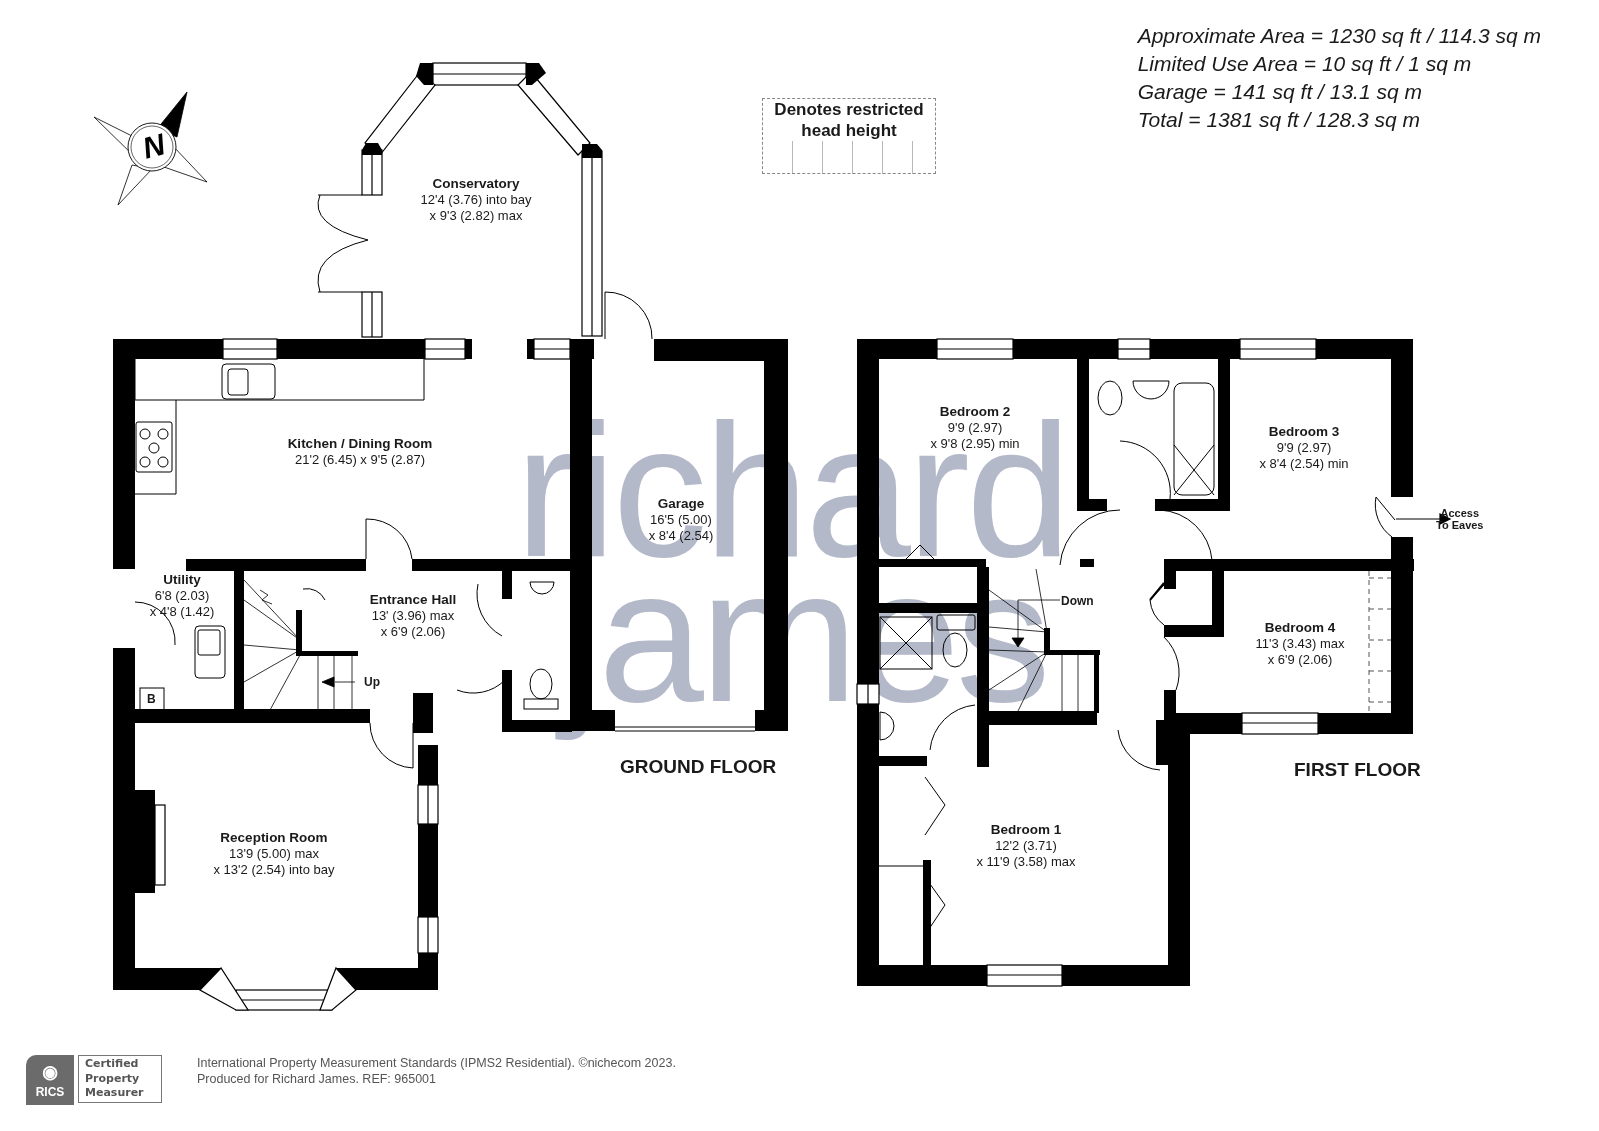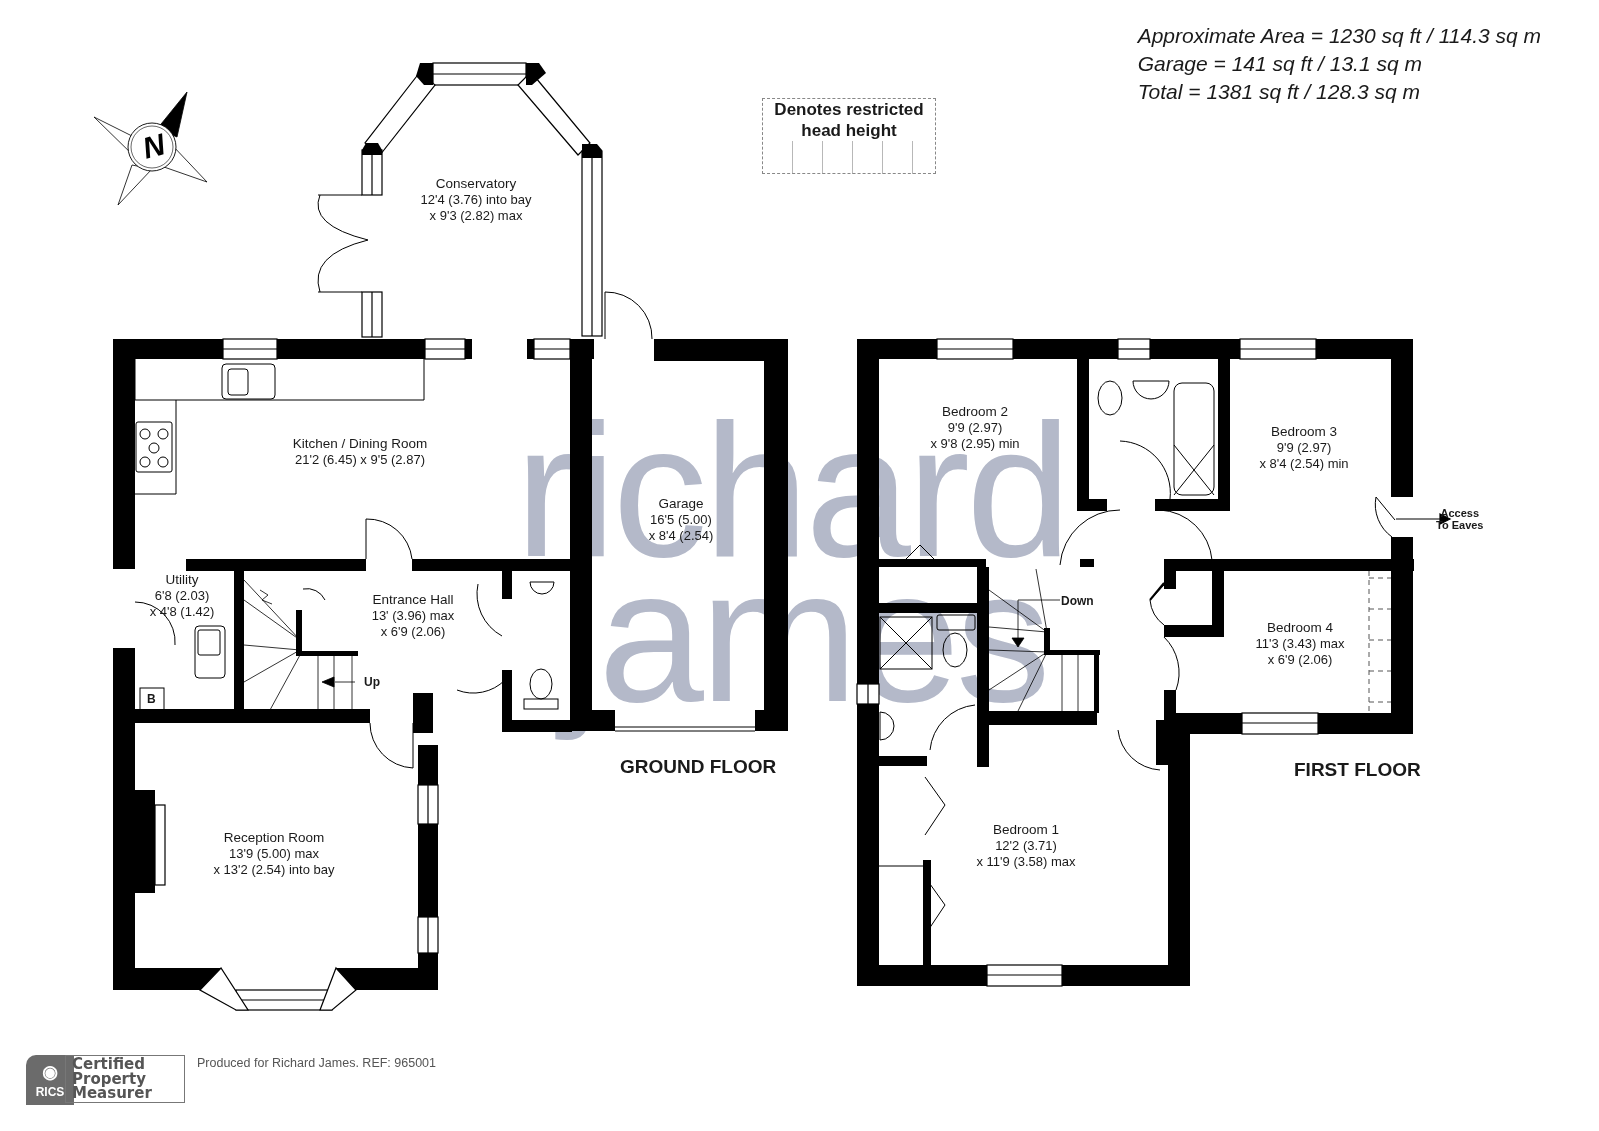--- a/index.html
+++ b/index.html
@@ -1,30 +1,30 @@
 <!DOCTYPE html>
 <html><head>
 <meta charset="utf-8">
 <style>
   html,body{margin:0;padding:0;background:#fff;}
   body{width:1599px;height:1131px;position:relative;overflow:hidden;font-family:"Liberation Sans",sans-serif;color:#1a1a1a;}
   #plan{position:absolute;left:0;top:0;width:1599px;height:1131px;}
   .watermark{position:absolute;color:#b4b9c9;font-family:"Liberation Sans",sans-serif;font-weight:400;line-height:1;letter-spacing:-4px;}
   .room{position:absolute;text-align:center;font-size:13px;line-height:16px;transform:translateX(-50%);white-space:nowrap;}
-  .room .name{font-weight:normal;font-size:13.5px;}
+  .room .name{font-weight:bold;font-size:13.5px;}
   .areas{position:absolute;right:58px;top:22px;text-align:left;font-size:21px;line-height:28px;font-style:italic;}
   .areas .note{font-size:14px;line-height:22px;margin-top:2px;}
   .floor-label{position:absolute;font-weight:bold;font-size:19px;}
   .legend{position:absolute;left:762px;top:98px;width:172px;height:74px;border:1px dashed #888;display:flex;align-items:flex-start;justify-content:center;text-align:center;font-weight:bold;font-size:17px;line-height:21px;background-image:repeating-linear-gradient(90deg,transparent 0 29px,rgba(136,136,136,.6) 29px 30px);}
   .legend span{background:#fff;padding:0 2px;}
   .small-label{position:absolute;font-size:12px;font-weight:bold;}
   .footer-text{position:absolute;left:197px;top:1055px;font-size:12.5px;line-height:16px;color:#555;}
   .rics{position:absolute;left:26px;top:1055px;width:160px;height:50px;}
   .rics .logo{position:absolute;left:0;top:0;width:48px;height:50px;background:#6b6b6b;border-radius:10px 0 0 0;color:#fff;font-weight:bold;font-size:12px;text-align:center;}
-  .rics .cert{position:absolute;left:39px;top:0;width:120px;height:48px;border:1.5px solid #777;font-family:"DejaVu Sans",sans-serif;font-weight:bold;font-size:15px;line-height:14.5px;color:#555;padding:1px 0 0 6px;box-sizing:border-box;}
+  .rics .cert{position:absolute;left:52px;top:0;width:84px;height:48px;border:1.5px solid #777;font-family:"DejaVu Sans",sans-serif;font-weight:bold;font-size:11px;line-height:14.5px;color:#555;padding:1px 0 0 6px;box-sizing:border-box;}
 </style>
 </head>
 <body>
 
 <div class="watermark" style="left:515px;top:395px;font-size:190px;">richard</div>
 <div class="watermark" style="left:560px;top:540px;font-size:190px;">james</div>
 
 <svg id="plan" viewBox="0 0 1599 1131" xmlns="http://www.w3.org/2000/svg">
   <g fill="#000" stroke="none">
 
@@ -279,20 +279,21 @@
     <polygon points="-34,58 -20,18 0,22" fill="#fff" stroke="#000" stroke-width="0.8"></polygon>
     <polygon points="35,-55 25,-10 5,-18" fill="#000" stroke="#000" stroke-width="0.8"></polygon>
     <circle r="24" fill="#fff" stroke="#000" stroke-width="0.9"></circle>
     <circle r="21" fill="none" stroke="#000" stroke-width="0.6"></circle>
     <text x="-9" y="10" font-family="Liberation Sans, sans-serif" font-weight="bold" font-style="italic" font-size="30" fill="#000" transform="rotate(-15)">N</text>
   </g>
 </svg>
 
 <div class="areas">
   <div>Approximate Area = 1230 sq ft / 114.3 sq m</div>
+  <div>Limited Use Area = 10 sq ft / 1 sq m</div>
   <div>Garage = 141 sq ft / 13.1 sq m</div>
   <div>Total = 1381 sq ft / 128.3 sq m</div>
 </div>
 
 <div class="legend">
   <span><span>Denotes restricted</span><br><span>head height</span></span>
 </div>
 
 <div class="room" style="left:476px;top:176px;">
   <div class="name">Conservatory</div>
@@ -359,14 +360,15 @@
     <div style="font-size:18px;line-height:26px;padding-top:4px;">◉</div>
     <div style="line-height:14px;">RICS</div>
   </div>
   <div class="cert">
     <div>Certified</div>
     <div>Property</div>
     <div>Measurer</div>
   </div>
 </div>
 <div class="footer-text">
+  <div>International Property Measurement Standards (IPMS2 Residential).   ©nichecom 2023.</div>
   <div>Produced for Richard James.    REF:  965001</div>
 </div>
 
 </body></html>

